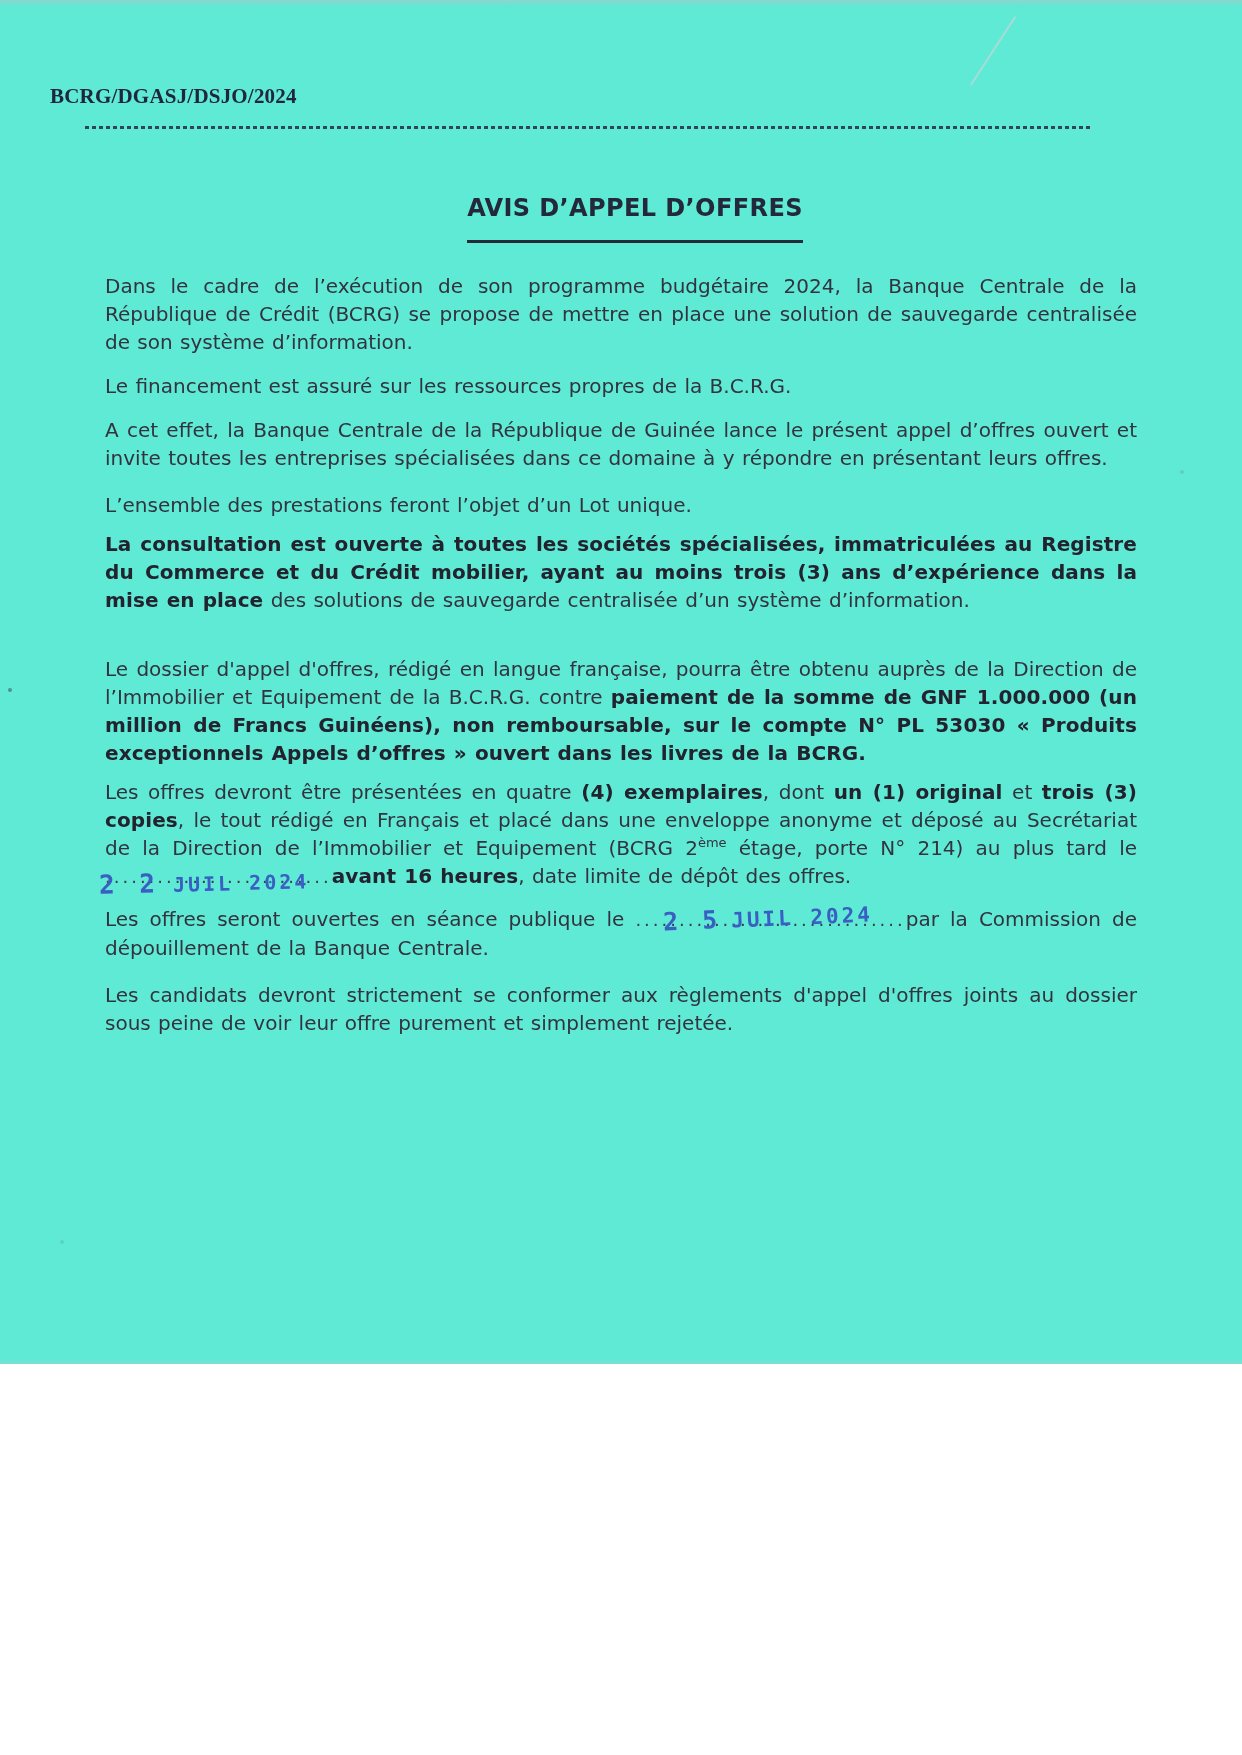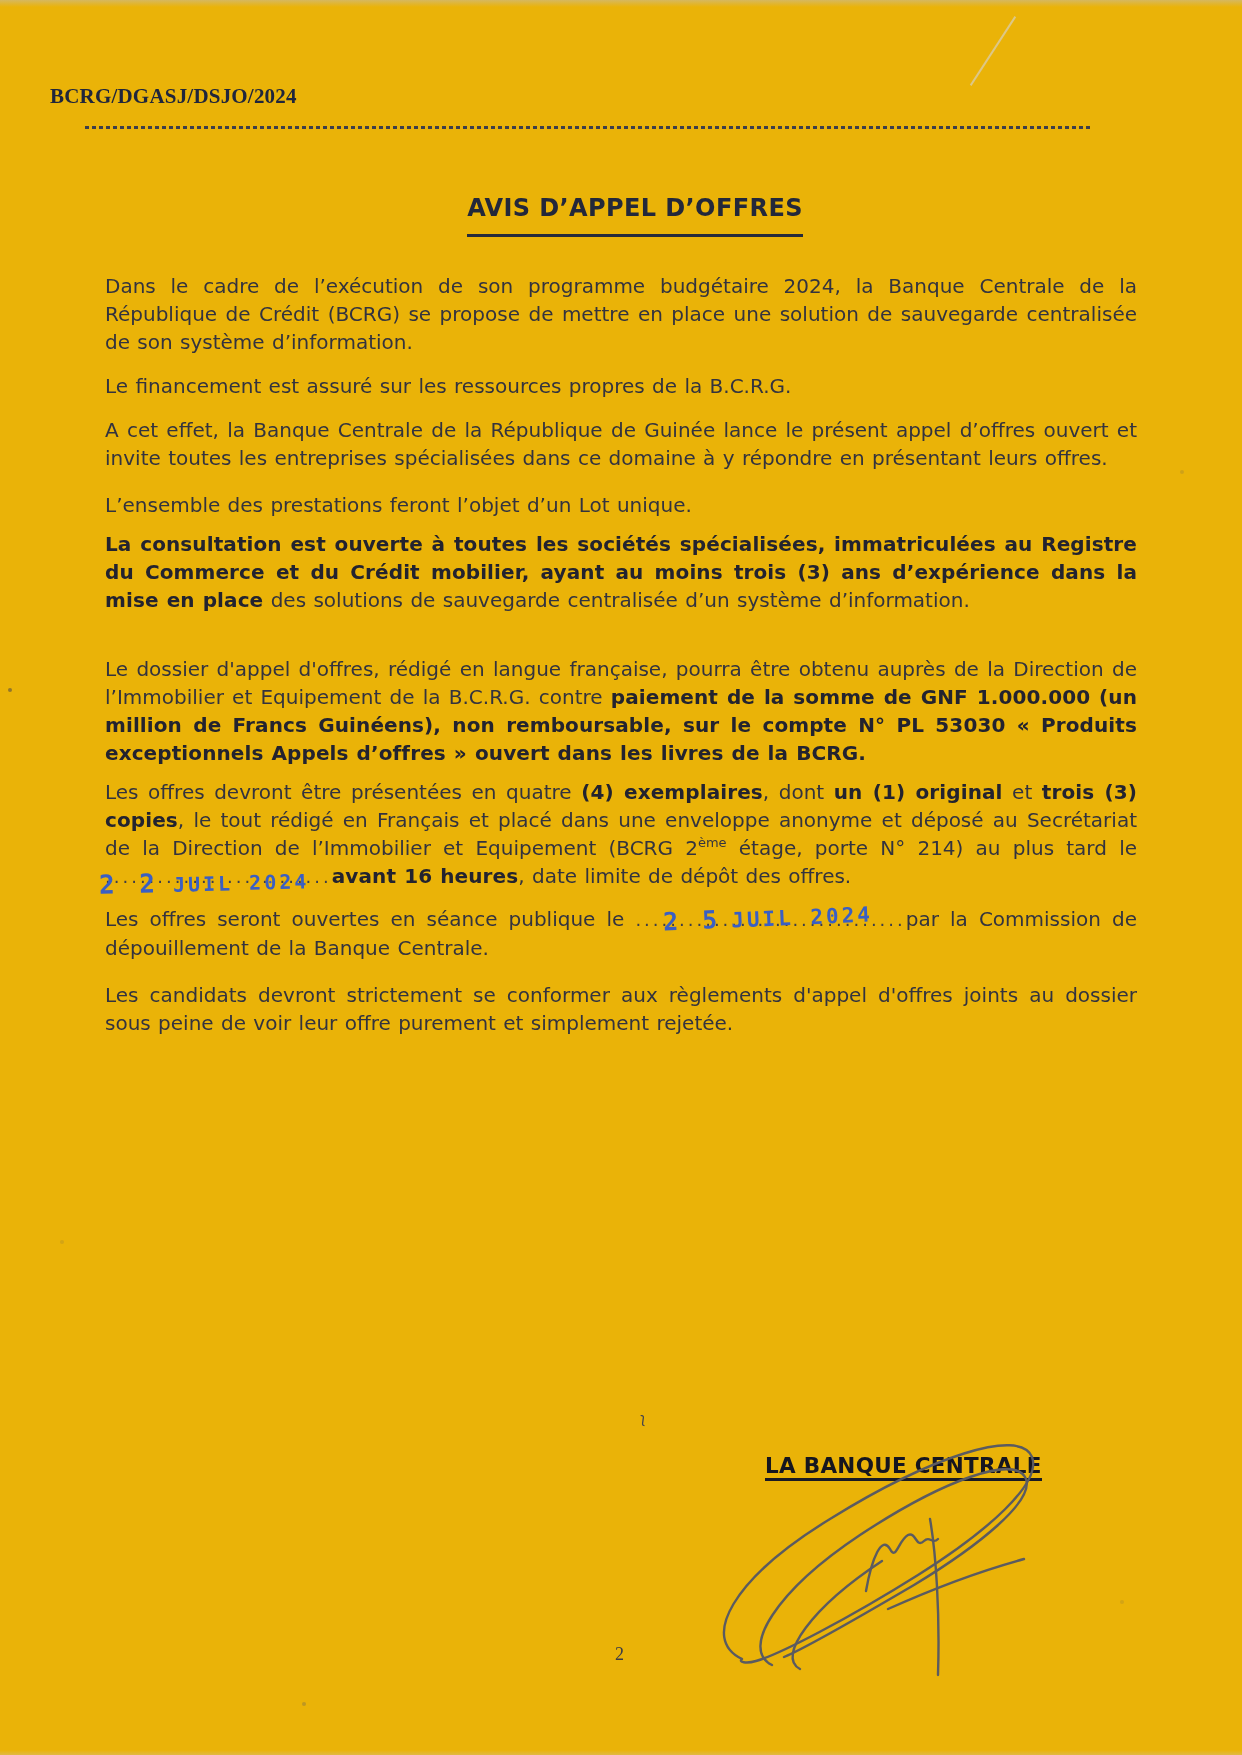--- a/index.html
+++ b/index.html
@@ -1,22 +1,22 @@
 <!DOCTYPE html>
 <html><head>
 <meta charset="utf-8">
 <style>
   html, body { margin: 0; padding: 0; }
   body { background: #ffffff; }
 
   .page {
     position: relative;
     width: 1242px;
-    height: 1755px;
-    background: #eab308;
+    height: 1364px;
+    background: #5eead4;
     overflow: hidden;
     font-family: "DejaVu Sans", sans-serif;
     color: #33333f;
   }
   .page::before {
     content: "";
     position: absolute;
     left: 0; top: 0; width: 100%; height: 7px;
     background: linear-gradient(180deg, rgba(190,190,200,0.45), rgba(190,190,200,0));
     pointer-events: none;
@@ -60,21 +60,21 @@
     padding-left: 28px;
     box-sizing: border-box;
   }
   .title-text {
     display: inline-block;
     font-weight: bold;
     font-size: 24px;
     letter-spacing: 0.4px;
     color: #23283a;
     border-bottom: 3px solid #262b3a;
-    padding-bottom: 12px;
+    padding-bottom: 18px;
   }
 
   .content {
     position: absolute;
     left: 105px;
     top: 272px;
     width: 1032px;
     font-size: 20px;
     line-height: 28px;
     text-align: justify;

